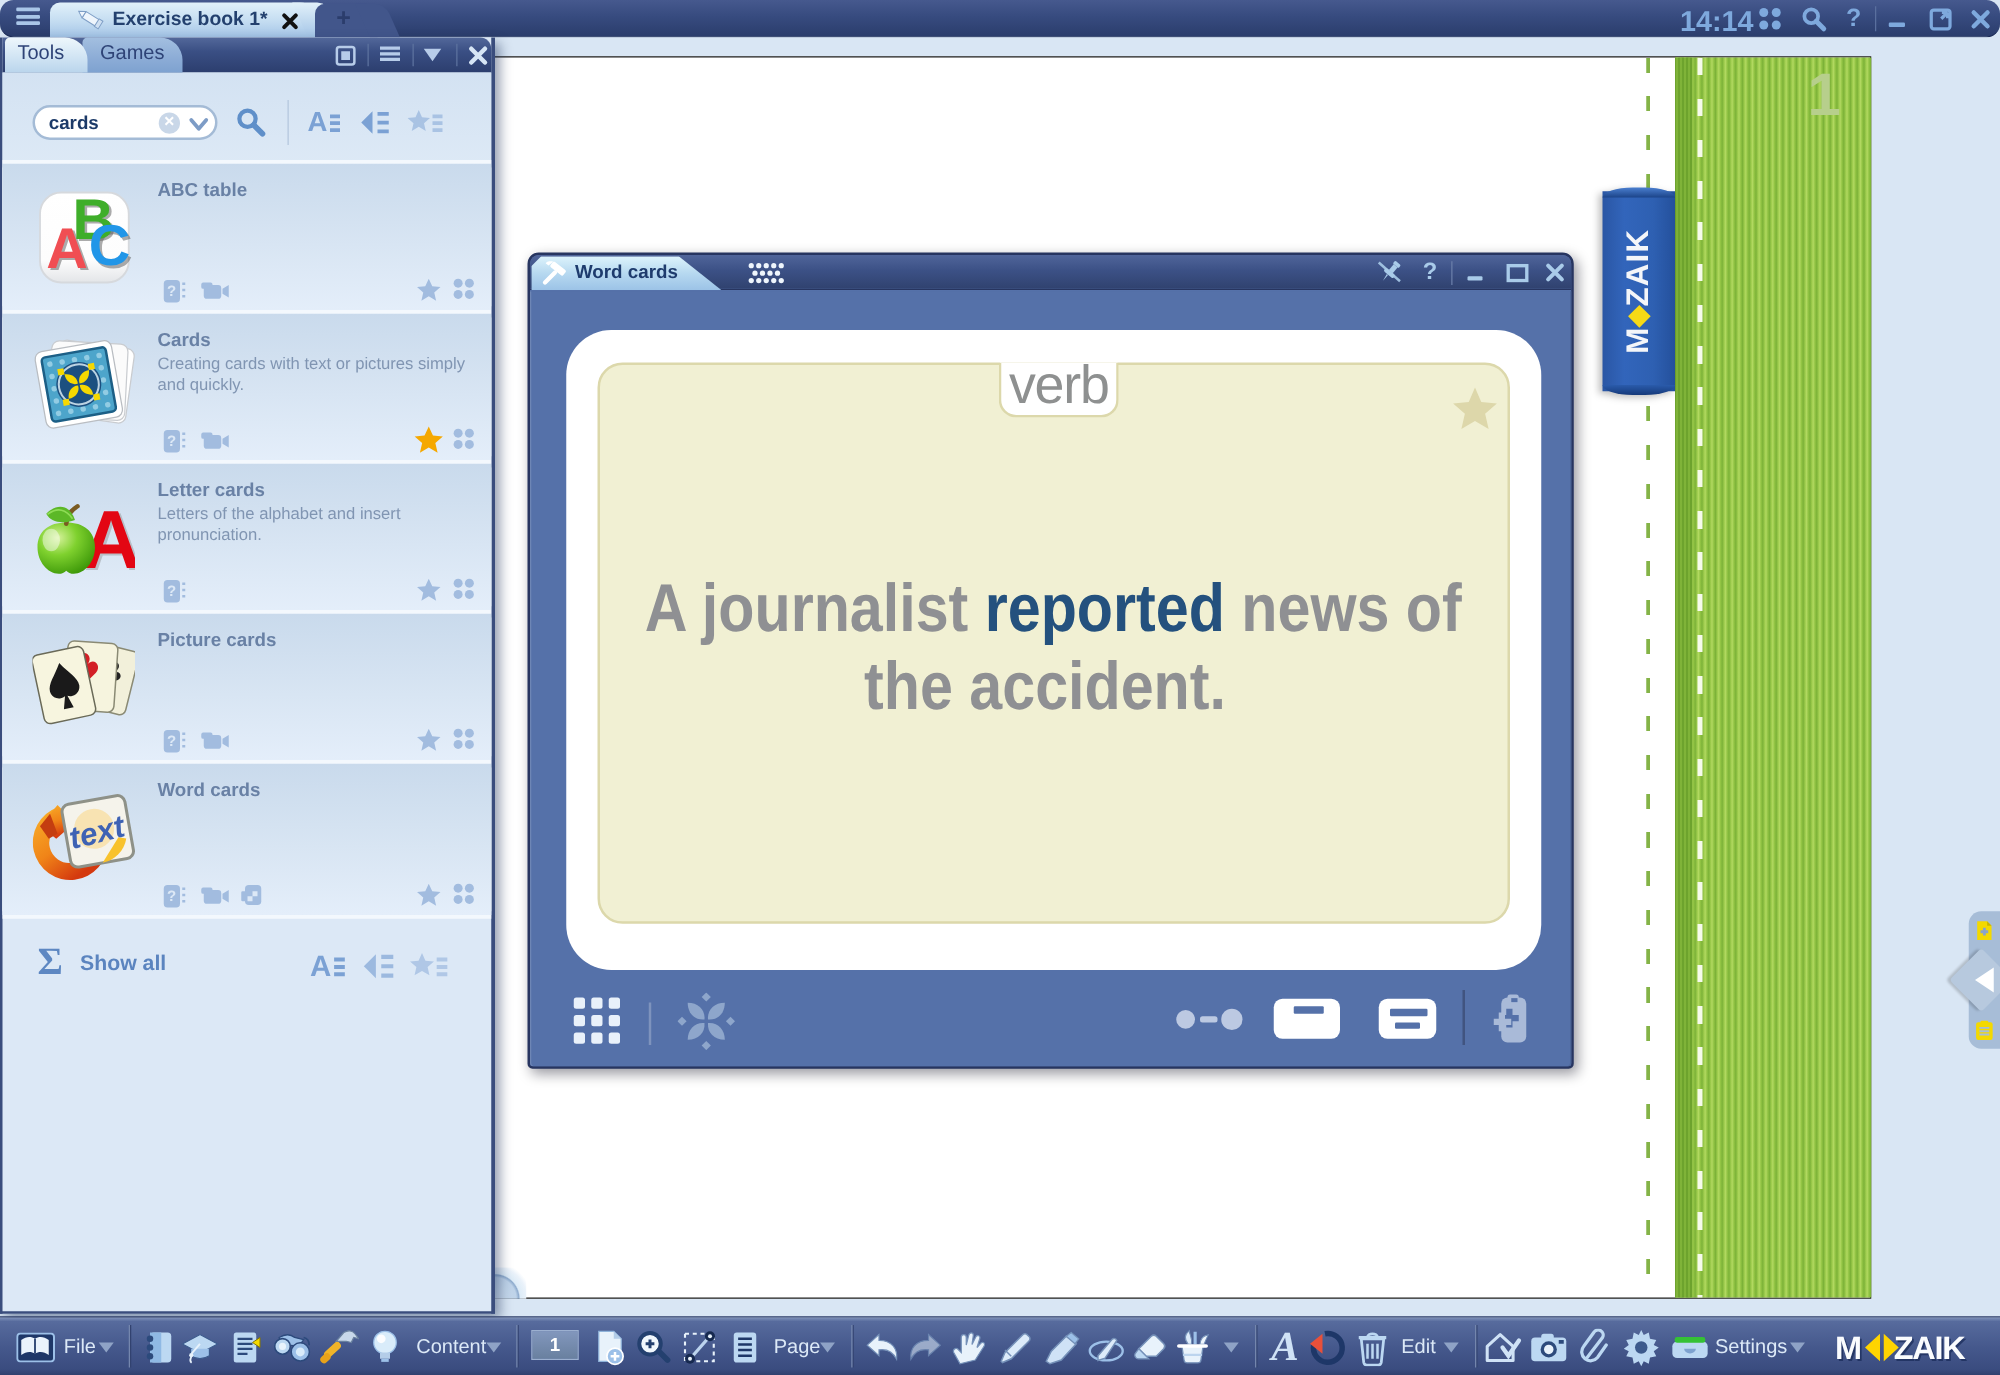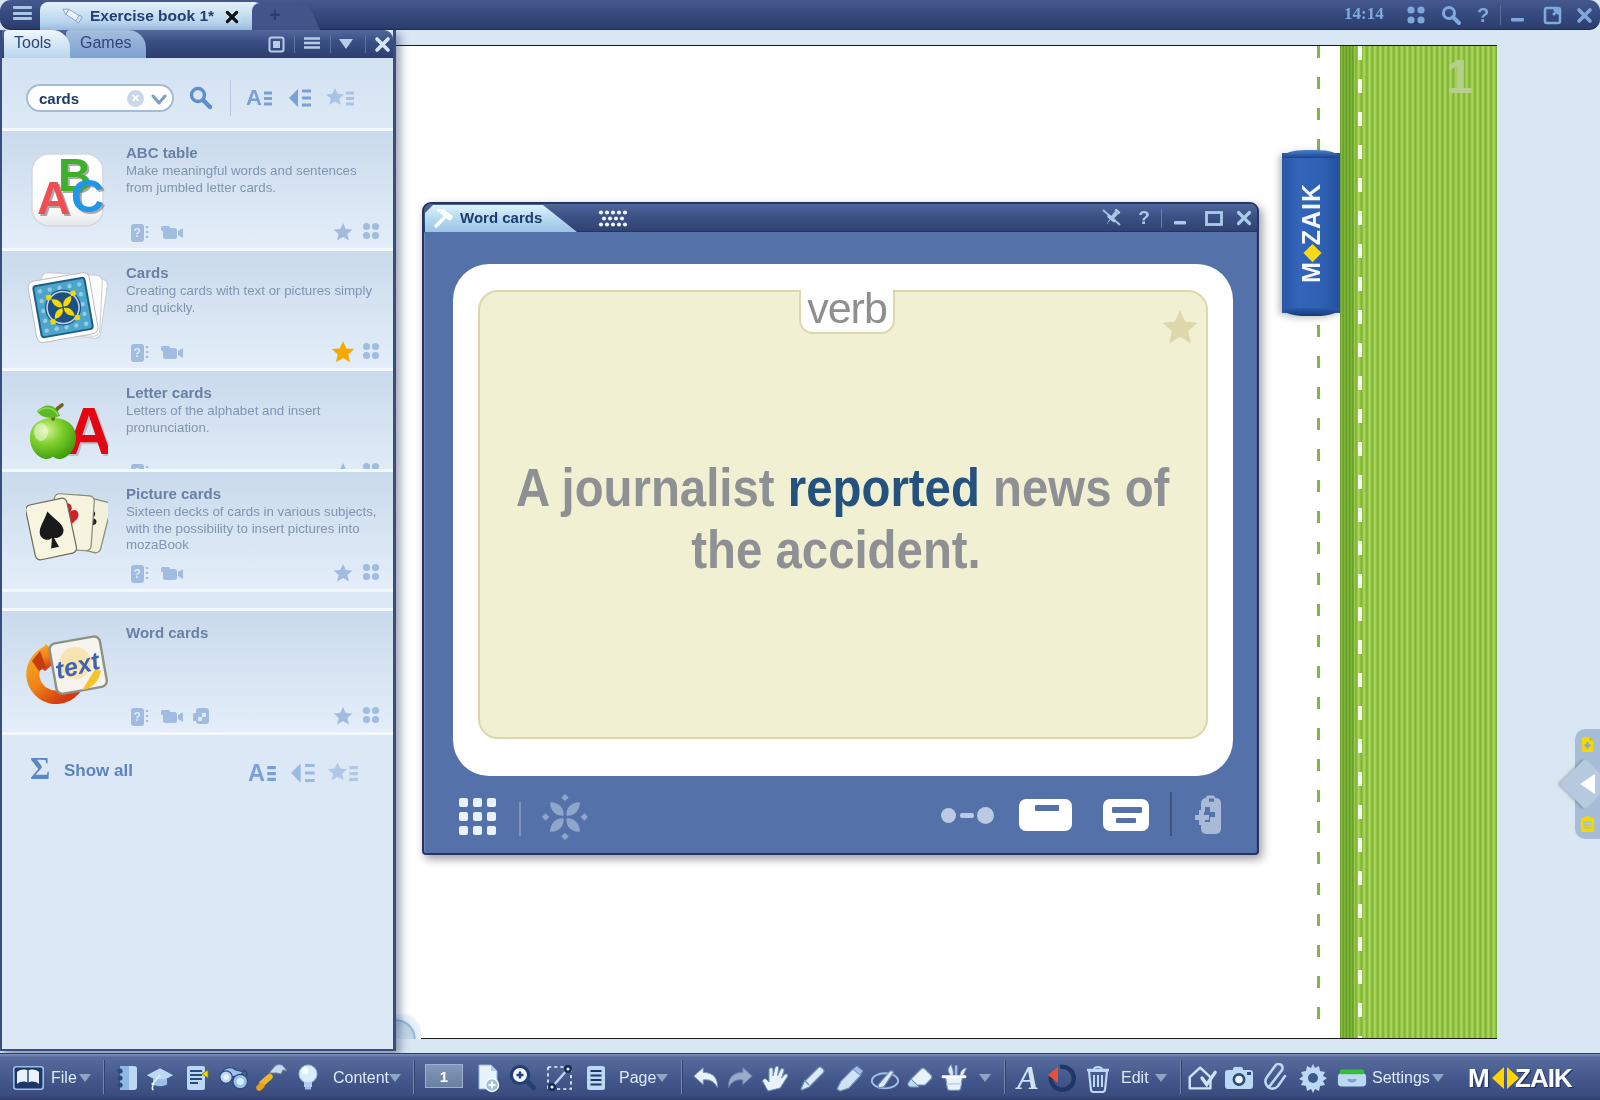--- a/index.html
+++ b/index.html
@@ -15,21 +15,21 @@
   #maintab { position:absolute; left:40px; top:2px; width:214px; height:28px;
     background:linear-gradient(180deg,#e2f1fa 0%,#c3dcf1 55%,#a3c4e6 100%);
     border-radius:8px 14px 0 0; }
   #maintab .slant { position:absolute; right:-16px; top:0; width:30px; height:28px;
     background:linear-gradient(180deg,#e2f1fa 0%,#a3c4e6 100%);
     transform:skewX(24deg); border-radius:0 10px 0 0; }
   #maintab .txt { position:absolute; left:50px; top:5px; font-size:15.5px; font-weight:bold; color:#23406e; white-space:nowrap;}
   #plustab { position:absolute; left:252px; top:3px; width:50px; height:27px; background:#42568b; border-radius:8px 10px 0 0; }
   #plustab .slant { position:absolute; right:-12px; top:0; width:24px; height:27px; background:#42568b; transform:skewX(24deg); border-radius:0 8px 0 0;}
   #plustab span { position:absolute; left:17px; top:1px; font-size:20px; font-weight:bold; color:#2b3d6c; }
-  #clock { position:absolute; left:1344px; top:4px; font-size:17px; font-weight:bold; color:#7ea9dd;font-family:Liberation Serif, serif; }
+  #clock { position:absolute; left:1344px; top:4px; font-size:23px; font-weight:bold; color:#7ea9dd; }
   .tbico { position:absolute; top:0; height:30px; display:flex; align-items:center; justify-content:center; color:#7ea9dd; }
 
   
   #page { position:absolute; left:395px; top:45px; width:1102px; height:994px;
     background:#ffffff; border:1px solid #1a1a1a; z-index:1; }
   #greenband { position:absolute; left:944px; top:0; width:157px; height:992px;
     background:repeating-linear-gradient(90deg,
       #7cb238 0px, #9fcd4e 1.6px, #b1d860 2.6px, #92c444 4px, #7cb238 5.4px); }
   #greenband .darkedge { position:absolute; left:0; top:0; width:14px; height:100%;
     background:repeating-linear-gradient(90deg,#649b28 0,#88bb3e 1.6px,#649b28 3.2px); }
@@ -312,21 +312,20 @@
       <rect x="6" y="7" width="71" height="72" rx="17" fill="url(#abcg)"></rect>
       <rect x="6" y="7" width="71" height="72" rx="17" fill="none" stroke="#d6d9dd" stroke-width="1.5"></rect>
       <text x="13" y="69" font-size="46" font-weight="bold" fill="#5a5a5a" font-family="Liberation Sans" opacity="0.5">A</text>
       <text x="34" y="46" font-size="46" font-weight="bold" fill="#5a5a5a" font-family="Liberation Sans" opacity="0.5">B</text>
       <text x="47" y="67" font-size="46" font-weight="bold" fill="#5a5a5a" font-family="Liberation Sans" opacity="0.5">C</text>
       <text x="11" y="67" font-size="46" font-weight="bold" fill="#f04e53" font-family="Liberation Sans">A</text>
       <text x="32" y="44" font-size="46" font-weight="bold" fill="#3fae2a" font-family="Liberation Sans">B</text>
       <text x="45" y="65" font-size="46" font-weight="bold" fill="#2196e8" font-family="Liberation Sans">C</text>
     </svg>
     <div class="ttl">ABC table</div>
-    <div class="dsc">Make meaningful words and sentences from jumbled letter cards.</div>
     <div class="irow" style="left:128px;top:92px;"><svg width="20" height="20" viewBox="0 0 20 20">
           <rect x="1" y="1" width="13" height="18" rx="3" fill="#a2bcdf"></rect>
           <text x="3.5" y="14" font-size="12" font-weight="bold" fill="#dce8f6">?</text>
           <path d="M17 3 v2 M17 8 v2 M17 13 v2" stroke="#a2bcdf" stroke-width="2.4"></path>
         </svg></div>
     <div class="irow" style="left:158px;top:92px;"><svg width="24" height="20" viewBox="0 0 24 20">
           <rect x="3" y="5" width="14" height="11" rx="2.5" fill="#a2bcdf"></rect>
           <rect x="1" y="3" width="9" height="5" rx="1.5" fill="#a2bcdf"></rect>
           <path d="M18 8 l5 -3 v10 l-5 -3 z" fill="#a2bcdf"></path>
         </svg></div>
@@ -434,37 +433,36 @@
           <path d="M10 1 l2.8 6 6.6 .6 -5 4.4 1.5 6.5 -5.9 -3.5 -5.9 3.5 1.5 -6.5 -5 -4.4 6.6 -.6 z" fill="#a2bcdf"></path>
         </svg></div>
     <div class="irow" style="left:360px;top:91px;"><svg width="18" height="18" viewBox="0 0 18 18" fill="#a2bcdf">
           <circle cx="4.5" cy="4.5" r="3.6"></circle>
           <circle cx="13.5" cy="4.5" r="3.6"></circle>
           <circle cx="4.5" cy="13.5" r="3.6"></circle>
           <circle cx="13.5" cy="13.5" r="3.6"></circle>
         </svg></div>
   </div>
 
-  <div class="item" style="top:442px;">
+  <div class="item" style="top:461px;">
     <svg class="icon" viewBox="0 0 82 82">
       <g transform="rotate(14 60 45)">
           <rect x="40" y="10" width="38" height="52" rx="5" fill="#f2f0da" stroke="#8a8a74" stroke-width="1.2"></rect>
           <path d="M59 22 c6 -8 14 2 5 9 c8 -5 13 6 3 9 l-6 -2 2 7 h-9 l2 -7 -6 2 c-9 -4 -4 -14 3 -9 c-8 -7 0 -17 6 -9 z" fill="#222222" transform="scale(0.7) translate(24,12)"></path>
         </g>
       <g transform="rotate(4 50 45)">
           <rect x="26" y="7" width="40" height="55" rx="5" fill="#f6f4de" stroke="#8a8a74" stroke-width="1.2"></rect>
           <path d="M46 14 c5 -7 13 0 8 7 c5 -7 13 0 8 7 l-8 9 -8 -9 c-5 -7 3 -14 8 -7 z" fill="#d31f26" transform="translate(-6,6) scale(0.9)"></path>
         </g>
       <g transform="rotate(-12 30 40)">
         <rect x="4" y="12" width="42" height="56" rx="5" fill="#f7f5df" stroke="#6a6a58" stroke-width="1.2"></rect>
         <path d="M25 22 c-6 10 -12 14 -12 21 a7.5 7.5 0 0 0 11 6 l-3 10 h8 l-3 -10 a7.5 7.5 0 0 0 11 -6 c0 -7 -6 -11 -12 -21 z" fill="#1a1a1a"></path>
       </g>
     </svg>
     <div class="ttl">Picture cards</div>
-    <div class="dsc">Sixteen decks of cards in various subjects, with the possibility to insert pictures into mozaBook</div>
     <div class="irow" style="left:128px;top:92px;"><svg width="20" height="20" viewBox="0 0 20 20">
           <rect x="1" y="1" width="13" height="18" rx="3" fill="#a2bcdf"></rect>
           <text x="3.5" y="14" font-size="12" font-weight="bold" fill="#dce8f6">?</text>
           <path d="M17 3 v2 M17 8 v2 M17 13 v2" stroke="#a2bcdf" stroke-width="2.4"></path>
         </svg></div>
     <div class="irow" style="left:158px;top:92px;"><svg width="24" height="20" viewBox="0 0 24 20">
           <rect x="3" y="5" width="14" height="11" rx="2.5" fill="#a2bcdf"></rect>
           <rect x="1" y="3" width="9" height="5" rx="1.5" fill="#a2bcdf"></rect>
           <path d="M18 8 l5 -3 v10 l-5 -3 z" fill="#a2bcdf"></path>
         </svg></div>

